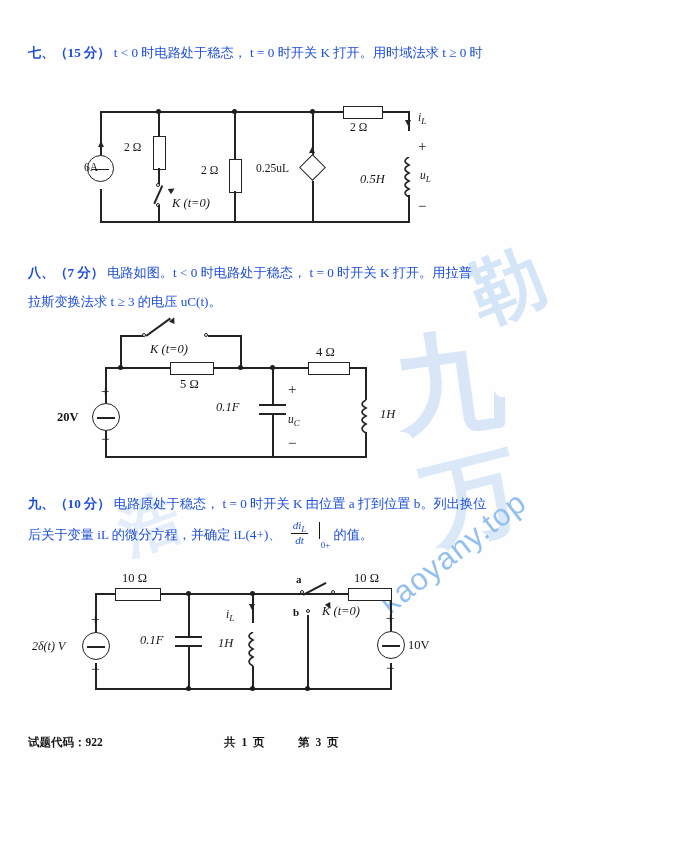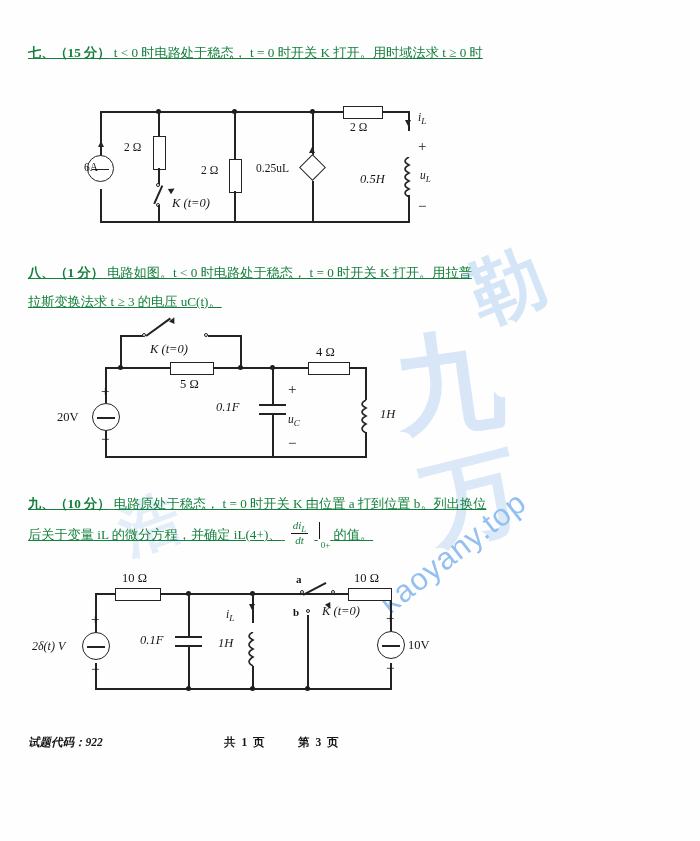--- a/index.html
+++ b/index.html
@@ -48,23 +48,22 @@
     transform-origin: left bottom;
     white-space: nowrap;
     opacity: .95;
   }
   
   .content { position: relative; z-index: 3; }
   .qblock {
     position: absolute;
     font-size: 13.2px;
     line-height: 29px;
-    color: #15803d;
+    color: #1d4ed8;
     font-family: "Liberation Serif", "DejaVu Serif", serif;
-    text-decoration: underline;
   }
   .qblock .ln { display: block; white-space: nowrap; }
   b.hd { font-weight: 700; }
   .sub { font-size: 9px; vertical-align: -0.28em; font-style: italic; }
   .frac {
     display: inline-block;
     vertical-align: -0.48em;
     text-align: center;
     font-size: 11px;
     line-height: 1.12;
@@ -163,21 +162,21 @@
   
   .footer {
     position: absolute;
     left: 0; right: 0;
     top: 735px;
     z-index: 3;
     font-size: 11.5px;
     font-weight: 700;
     color: #151515;
   }
-  .footer .code { position: absolute; left: 28px; white-space: nowrap; font-style: italic; }
+  .footer .code { position: absolute; left: 28px; white-space: nowrap; }
   .footer .pages { position: absolute; left: 224px; white-space: nowrap; letter-spacing: 1.5px; }
   .footer .pageno { position: absolute; left: 298px; white-space: nowrap; letter-spacing: 1.5px; }
 </style>
 </head>
 <body>
 
 <div class="page">
 
   <div class="wm-layer">
     <div class="wm-cjk w1">勒</div>
@@ -253,41 +252,41 @@
           <path d="M8 0 Q 0 4 8 8 Q 0 12 8 16 Q 0 20 8 24 Q 0 28 8 32 Q 0 36 8 40" fill="none" stroke="#232323" stroke-width="1.6"></path>
         </svg>
       </div>
       <div class="sgn" style="left:358px; top:104px;">−</div>
       <div class="lbl it" style="left:300px; top:77px; font-size:12.5px;">0.5H</div>
       <div class="lbl it" style="left:360px; top:74px;">u<span class="sub">L</span></div>
     </div>
 
     <div class="qblock" style="left:28px; top:258px; width:640px;">
       <span class="ln">
-        <b class="hd">八、（1 分）</b>
+        <b class="hd">八、（7 分）</b>
         <span>电路如图。t &lt; 0 时电路处于稳态，   t = 0 时开关 K 打开。用拉普</span>
       </span>
       <span class="ln">拉斯变换法求 t ≥ 3 的电压 uC(t)。</span>
     </div>
 
     <div class="ckt" style="left:60px; top:310px; width:400px; height:150px;">
 
       <div class="wire wh" style="left:45px; top:57px; width:262px;"></div>
       <div class="wire wv" style="left:45px; top:57px; height:36px;"></div>
       <div class="wire wv" style="left:45px; top:121px; height:27px;"></div>
       <div class="wire wh" style="left:45px; top:146px; width:262px;"></div>
       <div class="wire wv" style="left:305px; top:57px; height:33px;"></div>
       <div class="wire wv" style="left:305px; top:122px; height:25px;"></div>
 
       <div class="srcO" style="left:32px; top:93px; width:28px; height:28px;">
         <div class="mid"></div>
       </div>
       <div class="sgn" style="left:41px; top:74px;">+</div>
       <div class="sgn" style="left:41px; top:122px;">−</div>
-      <div class="lbl" style="left:-3px; top:100px; font-size:12.5px;">20V</div>
+      <div class="lbl" style="left:-3px; top:100px; font-size:12.5px;font-weight:bold;">20V</div>
 
       <div class="node" style="left:58px; top:55px;"></div>
       <div class="res-h" style="left:110px; top:51.5px; width:42px;"></div>
       <div class="lbl" style="left:120px; top:67px; font-size:12.5px;">5 Ω</div>
       <div class="node" style="left:178px; top:55px;"></div>
 
       <div class="wire wv" style="left:60px; top:25px; height:32px;"></div>
       <div class="wire wv" style="left:180px; top:25px; height:32px;"></div>
       <div class="wire wh" style="left:60px; top:25px; width:24px;"></div>
       <div class="wire wh" style="left:148px; top:25px; width:33px;"></div>

